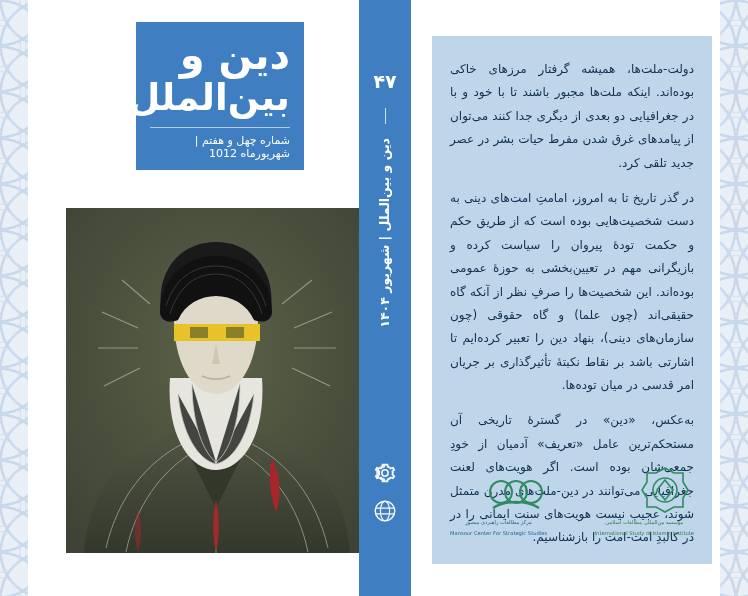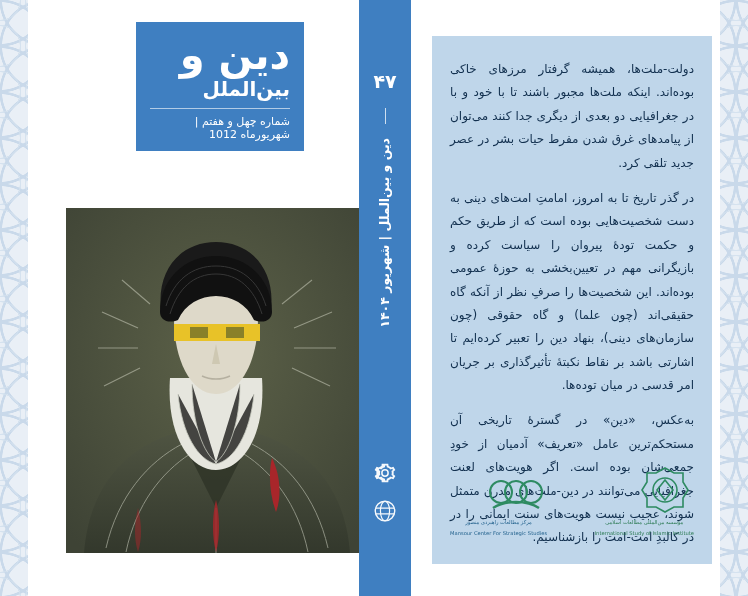--- a/index.html
+++ b/index.html
@@ -108,21 +108,21 @@
     padding: 12px 14px 10px 14px;
     text-align: right;
   }
   .logo-line1 {
     font-size: 40px;
     font-weight: bold;
     line-height: 1.05;
     letter-spacing: 2px;
   }
   .logo-line2 {
-    font-size: 20px;
+    font-size: 37px;
     font-weight: bold;
     line-height: 1.1;
     letter-spacing: 1px;
     margin-top: 2px;
   }
   .logo-sub {
     margin-top: 8px;
     font-size: 11px;
     letter-spacing: .3px;
     border-top: 1px solid rgba(255,255,255,.6);

